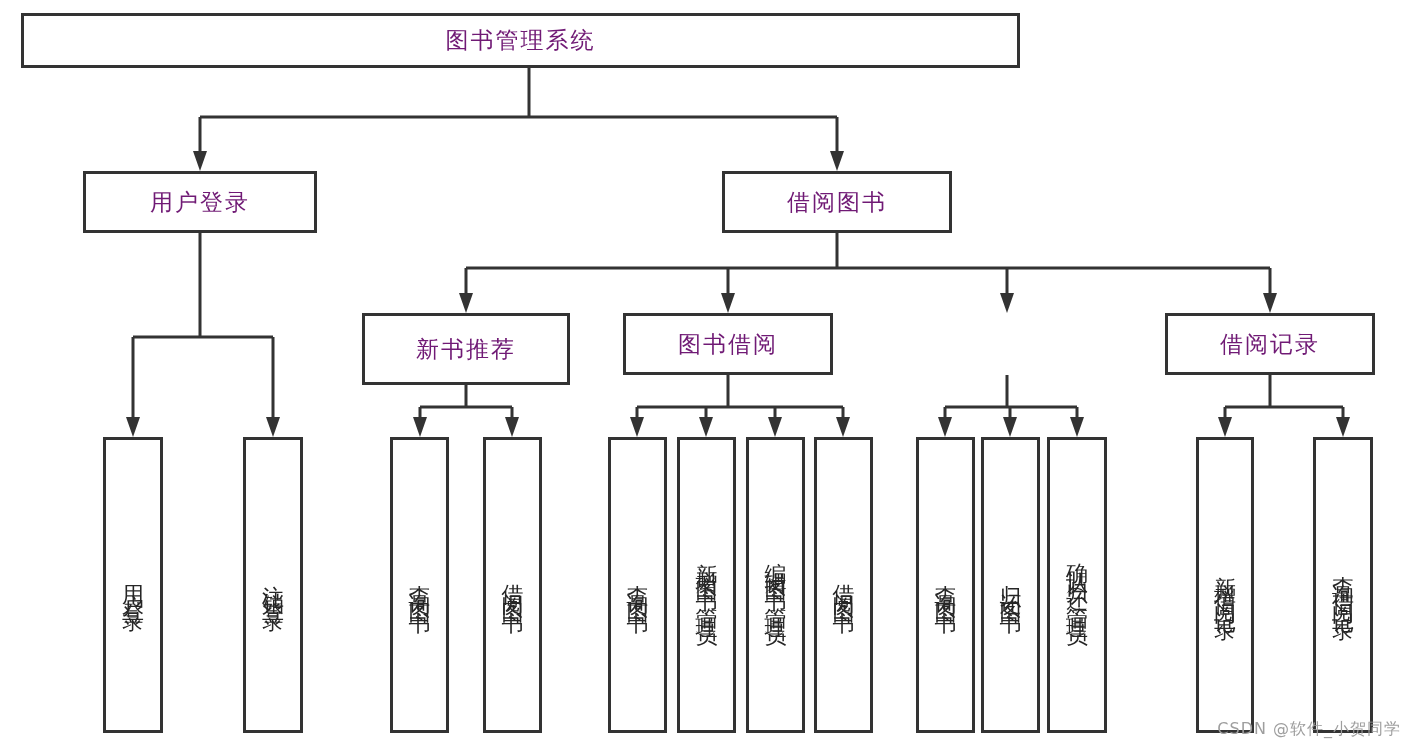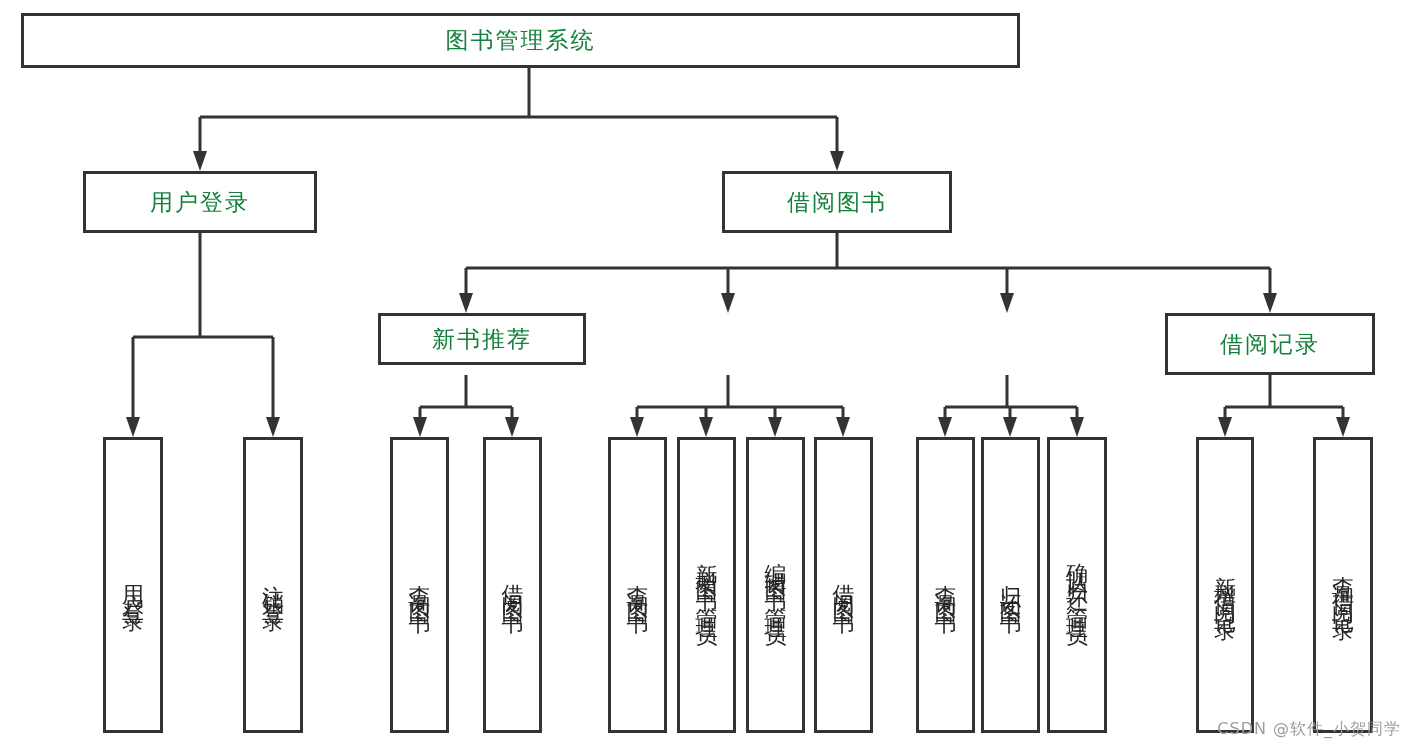--- a/index.html
+++ b/index.html
@@ -30,37 +30,37 @@
     border: 3px solid #333333;
     box-sizing: border-box;
     display: flex;
     align-items: center;
     justify-content: center;
     z-index: 2;
   }
   .h-label {
     font-size: 23px;
     letter-spacing: 2px;
-    color: #15803d;
+    color: #701a75;
     white-space: nowrap;
   }
   .vtext {
     writing-mode: vertical-rl;
     text-orientation: mixed;
     font-size: 22px;
     letter-spacing: 9px;
     line-height: 1;
     color: #262626;
     white-space: nowrap;
   }
   
   .b-root   { left: 21px;   top: 13px;  width: 999px; height: 55px; }
   .b-login  { left: 83px;   top: 171px; width: 234px; height: 62px; }
   .b-mgmt   { left: 722px;  top: 171px; width: 230px; height: 62px; }
-  .b-c1     { left: 362px;  top: 313px; width: 208px; height: 52px; margin-left: 16px; }
+  .b-c1     { left: 362px;  top: 313px; width: 208px; height: 72px; }
   .b-c2     { left: 623px;  top: 313px; width: 210px; height: 62px; }
   .b-c3     { left: 902px;  top: 313px; width: 210px; height: 62px; }
   .b-c4     { left: 1165px; top: 313px; width: 210px; height: 62px; }
   .leaf     { top: 437px; height: 296px; }
   .l-a1 { left: 103px;  width: 60px; }
   .l-a2 { left: 243px;  width: 60px; }
   .l-c1a { left: 390px; width: 59px; }
   .l-c1b { left: 483px; width: 59px; }
   .l-c2a { left: 608px; width: 59px; }
   .l-c2b { left: 677px; width: 59px; }
@@ -130,20 +130,23 @@
   <div class="box b-login">
     <span class="h-label">用户登录</span>
   </div>
   <div class="box b-mgmt">
     <span class="h-label">借阅图书</span>
   </div>
 
   <div class="box b-c1">
     <span class="h-label">新书推荐</span>
   </div>
+  <div class="box b-c2">
+    <span class="h-label">图书借阅</span>
+  </div>
   <div class="box b-c4">
     <span class="h-label">借阅记录</span>
   </div>
 
   <div class="box leaf l-a1">
     <span class="vtext">用户登录</span>
   </div>
   <div class="box leaf l-a2">
     <span class="vtext">注销登录</span>
   </div>

